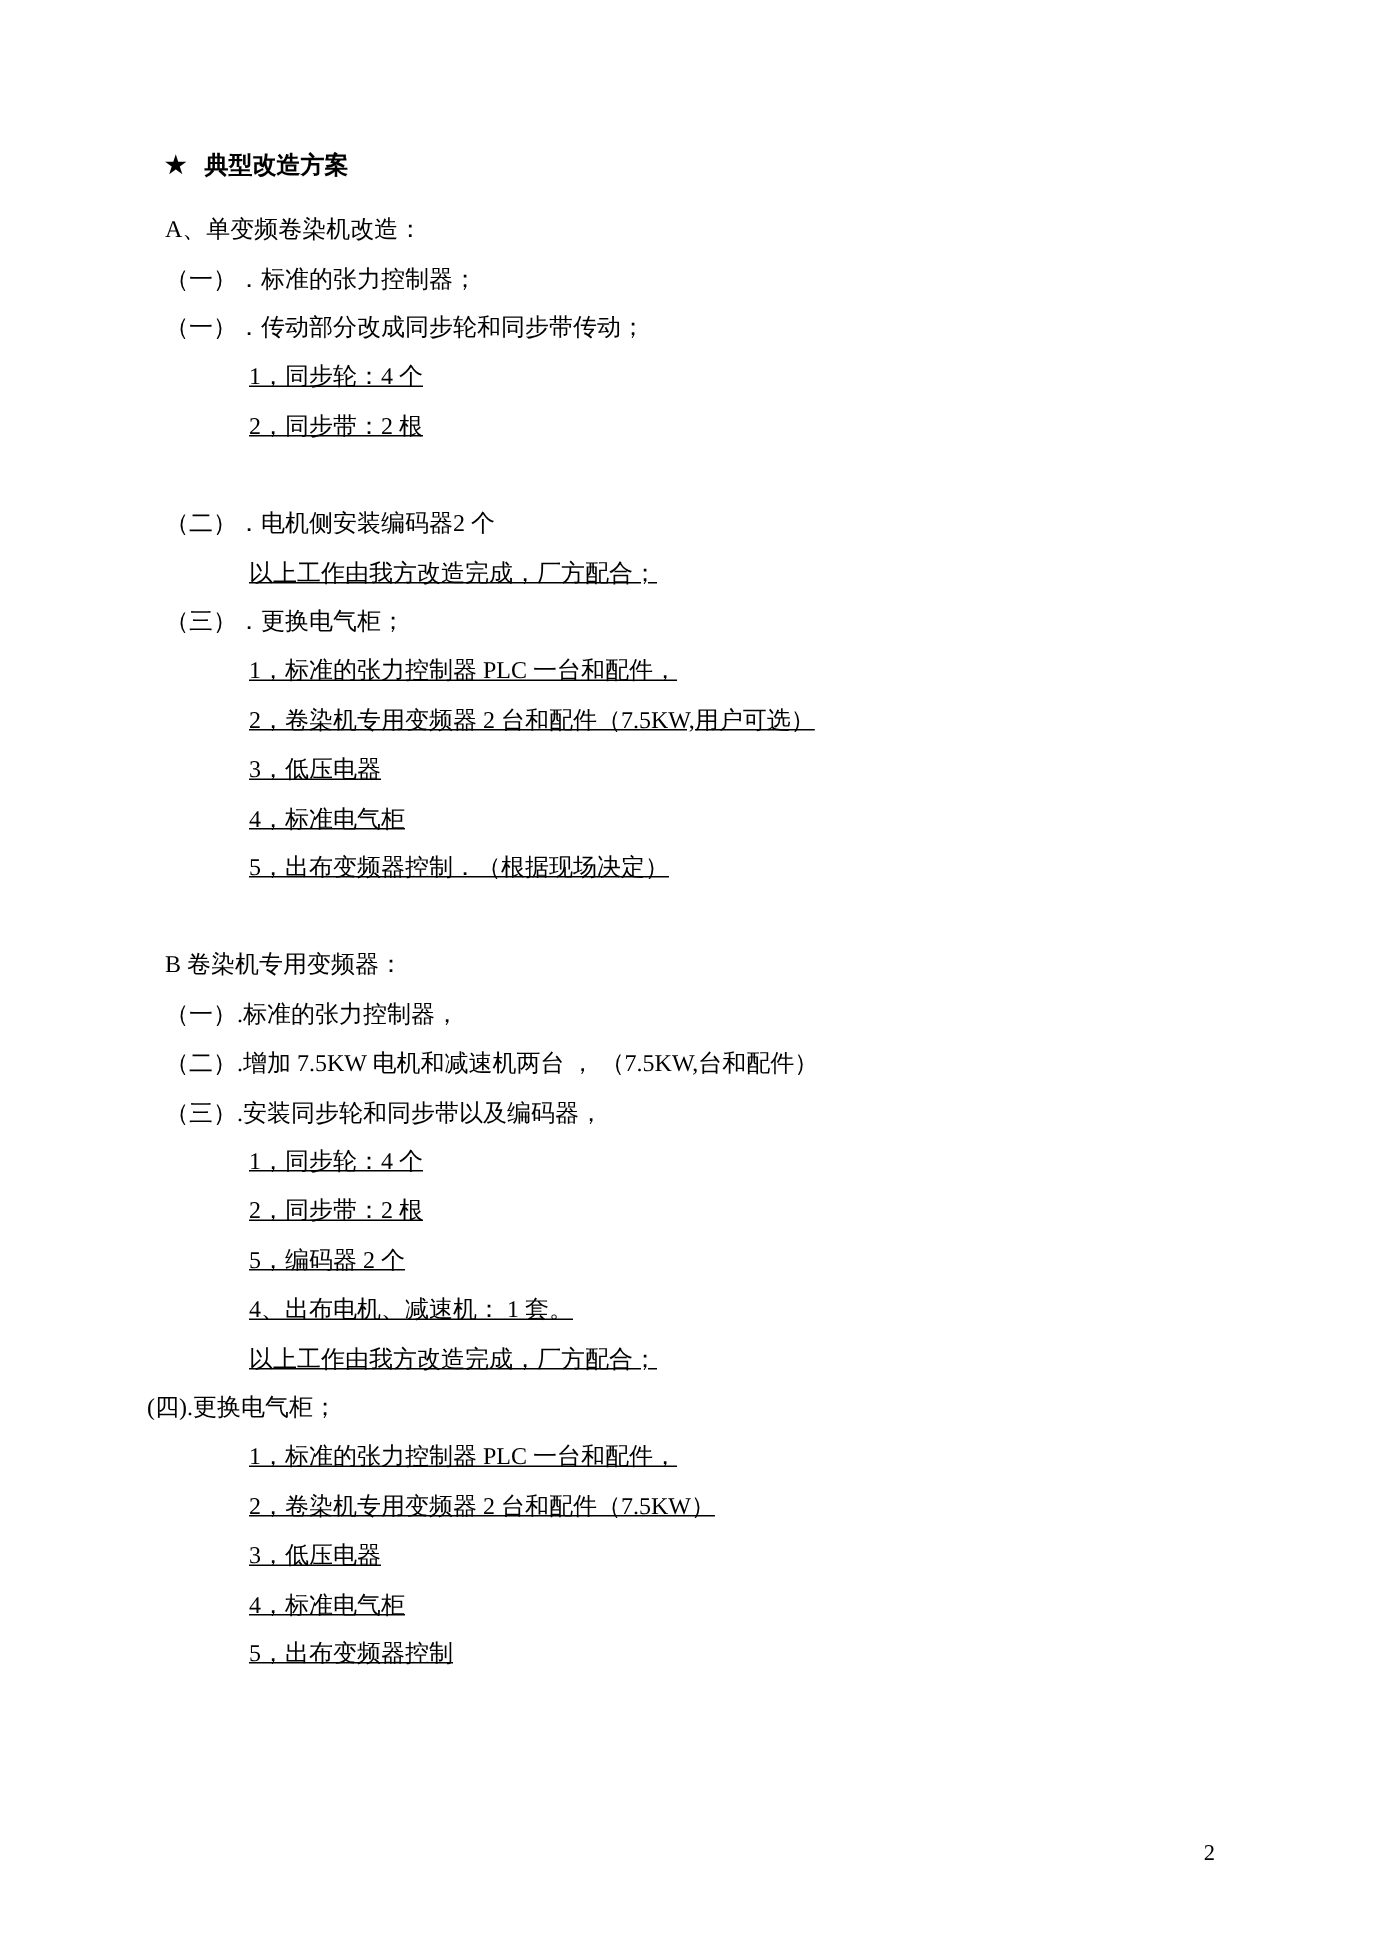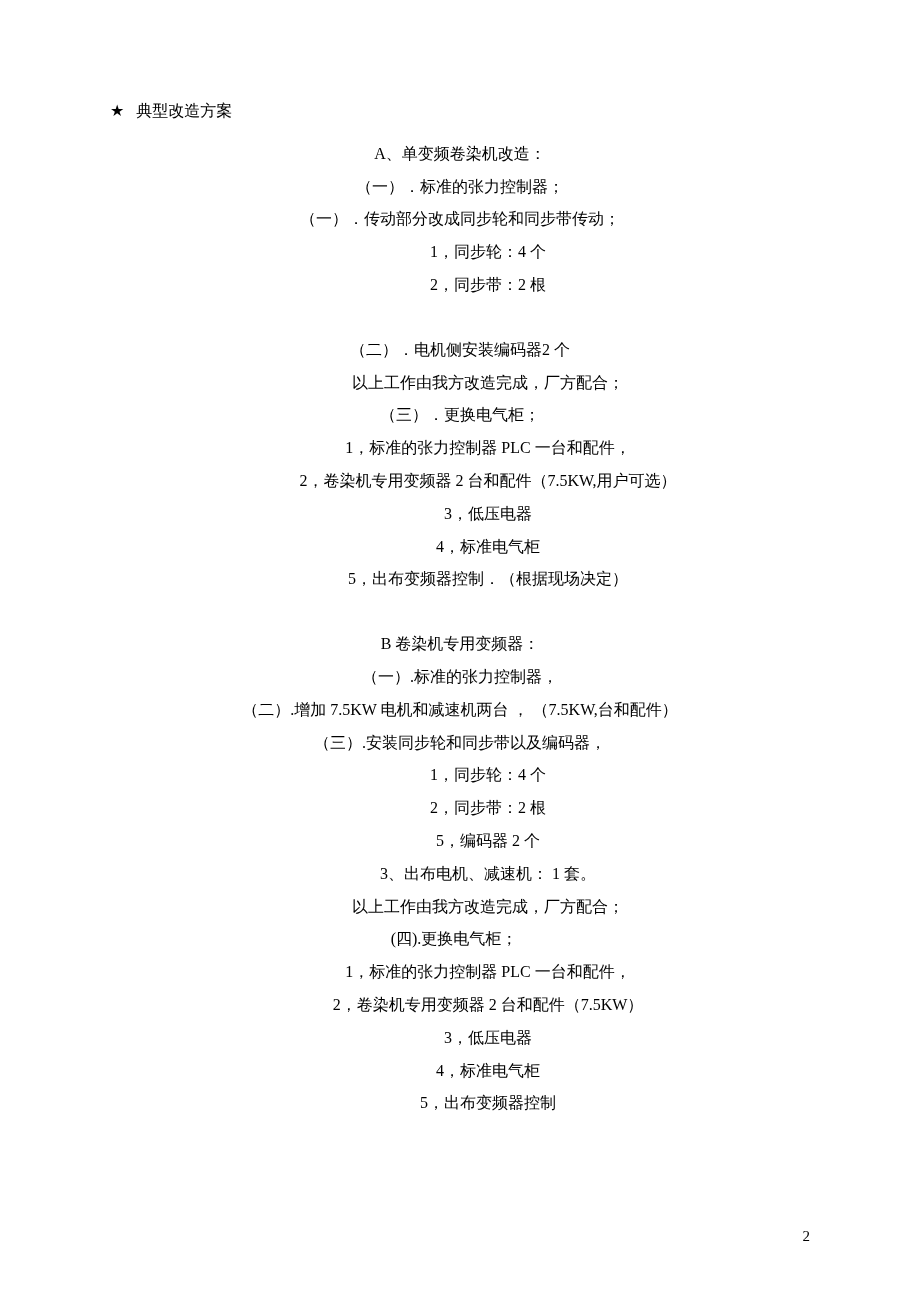--- a/index.html
+++ b/index.html
@@ -12,36 +12,36 @@
       height: 1302px;
       background: #ffffff;
       font-family: "SimSun", "宋体", serif;
       font-size: 16px;
       color: #000000;
       line-height: 2.05;
       padding: 95px 110px 60px 110px;
       position: relative;
     }
     .heading {
-      font-weight: normal;
+      font-weight: bold;
       margin-bottom: 10px;
     }
     .star {
       margin-right: 12px;
       font-size: 16px;
     }
     .line {
       margin-bottom: 0;
-      text-align: center;
     }
     .indent1 {
       padding-left: 0;
     }
     .indent2 {
       padding-left: 56px;
+      text-decoration: underline;
     }
     .spacer {
       height: 32px;
     }
     .page-number {
       position: absolute;
       bottom: 50px;
       right: 110px;
       font-size: 15px;
       font-family: "Times New Roman", serif;
@@ -73,21 +73,21 @@
 
 <div class="spacer"></div>
 
 <div class="line indent1">B 卷染机专用变频器：</div>
 <div class="line indent1">（一）.标准的张力控制器，</div>
 <div class="line indent1">（二）.增加  7.5KW  电机和减速机两台  ，  （7.5KW,台和配件）</div>
 <div class="line indent1">（三）.安装同步轮和同步带以及编码器，</div>
 <div class="line indent2">1，同步轮：4  个</div>
 <div class="line indent2">2，同步带：2  根</div>
 <div class="line indent2">5，编码器  2  个</div>
-<div class="line indent2">3、出布电机、减速机： 1 套。</div>
+<div class="line indent2">4、出布电机、减速机： 1 套。</div>
 <div class="line indent2">以上工作由我方改造完成，厂方配合；</div>
 <div class="line" style="margin-left:-12px">(四).更换电气柜；</div>
 <div class="line indent2">1，标准的张力控制器  PLC  一台和配件，</div>
 <div class="line indent2">2，卷染机专用变频器  2  台和配件（7.5KW）</div>
 <div class="line indent2">3，低压电器</div>
 <div class="line indent2">4，标准电气柜</div>
 <div class="line indent2">5，出布变频器控制</div>
 
 <div class="page-number">2</div>
 

